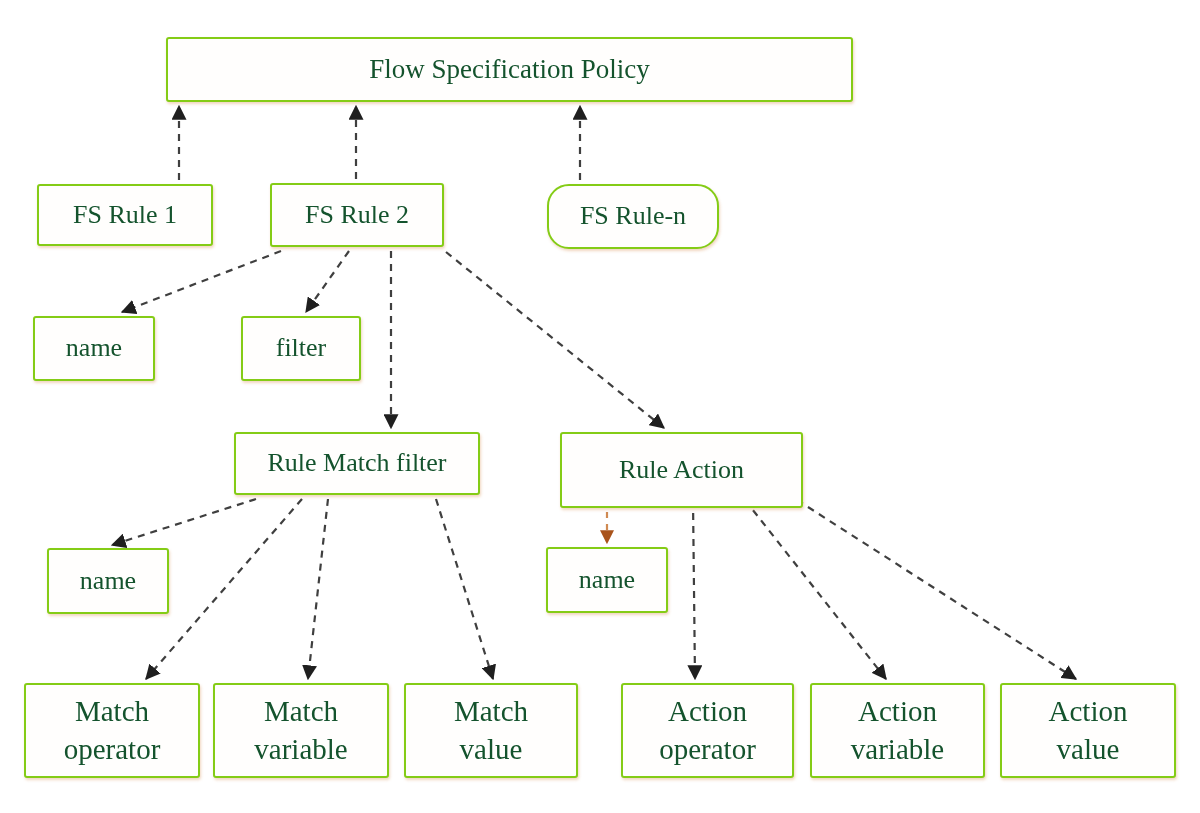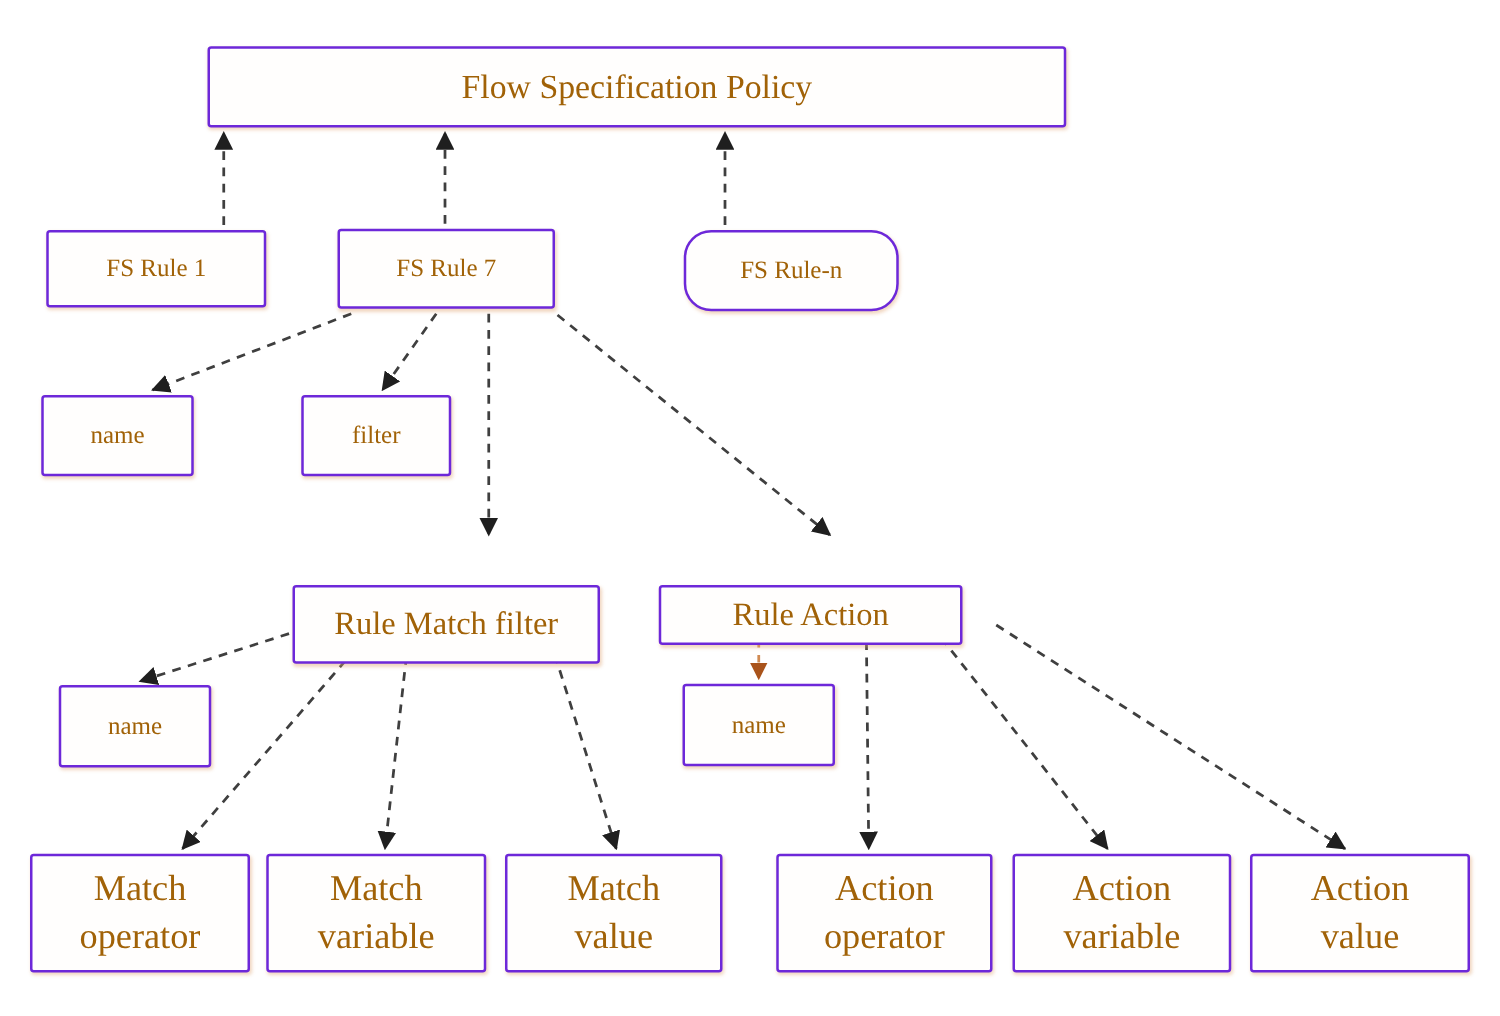--- a/index.html
+++ b/index.html
@@ -29,35 +29,35 @@
     stroke: #3f3f3f;
     stroke-dasharray: 7 6;
   }
   .edge.orange {
     stroke: #d08a52;
     stroke-dasharray: 6 6;
   }
   .node {
     position: absolute;
     box-sizing: border-box;
-    border: 2px solid #6d28d9;
+    border: 2px solid #84cc16;
     border-radius: 3px;
     background: #fffefd;
     box-shadow: 1px 2px 3px rgba(225, 165, 115, 0.45);
-    color: #a16207;
+    color: #14532d;
     display: flex;
     align-items: center;
     justify-content: center;
     text-align: center;
     white-space: pre-line;
     line-height: 1.25;
   }
   .node.size-xl { font-size: 27px; }
-  .node.size-lg { font-size: 20px; }
-  .node.size-md { font-size: 26px; margin-top: 36px; }
+  .node.size-lg { font-size: 26px; }
+  .node.size-md { font-size: 26px; }
   .node.size-sm { font-size: 29px; line-height: 1.28; }
 </style>
 </head>
 <body>
 
 <div id="canvas">
   <svg id="edge-layer" viewBox="0 0 1200 813" xmlns="http://www.w3.org/2000/svg">
     <defs>
       <marker id="ah-black" viewBox="0 0 12 12" refX="11" refY="6" markerWidth="15" markerHeight="15" markerUnits="userSpaceOnUse" orient="auto">
         <path d="M0,0 L12,6 L0,12 Z" fill="#1f1f1f"></path>
@@ -80,26 +80,26 @@
         <line x1="436" y1="499" x2="493" y2="679" class="edge black" marker-end="url(#ah-black)"></line>
         <line x1="607" y1="500" x2="607" y2="543" class="edge orange" marker-end="url(#ah-orange)"></line>
         <line x1="693" y1="500" x2="695" y2="679" class="edge black" marker-end="url(#ah-black)"></line>
         <line x1="745" y1="500" x2="886" y2="679" class="edge black" marker-end="url(#ah-black)"></line>
         <line x1="797" y1="500" x2="1076" y2="679" class="edge black" marker-end="url(#ah-black)"></line>
       </g>
   </svg>
   <div id="nodes">
       <div class="node size-xl" style="left: 166px; top: 37px; width: 687px; height: 65px;">Flow Specification Policy</div>
       <div class="node size-lg" style="left: 37px; top: 184px; width: 176px; height: 62px;">FS Rule 1</div>
-      <div class="node size-lg" style="left: 270px; top: 183px; width: 174px; height: 64px;">FS Rule 7</div>
+      <div class="node size-lg" style="left: 270px; top: 183px; width: 174px; height: 64px;">FS Rule 2</div>
       <div class="node size-lg" style="left: 547px; top: 184px; width: 172px; height: 65px; border-radius: 22px;">FS Rule-n</div>
       <div class="node size-lg" style="left: 33px; top: 316px; width: 122px; height: 65px;">name</div>
       <div class="node size-lg" style="left: 241px; top: 316px; width: 120px; height: 65px;">filter</div>
       <div class="node size-md" style="left: 234px; top: 432px; width: 246px; height: 63px;">Rule Match filter</div>
-      <div class="node size-md" style="left: 527px; top: 432px; width: 243px; height: 48px;">Rule Action</div>
+      <div class="node size-md" style="left: 560px; top: 432px; width: 243px; height: 76px;">Rule Action</div>
       <div class="node size-lg" style="left: 47px; top: 548px; width: 122px; height: 66px;">name</div>
       <div class="node size-lg" style="left: 546px; top: 547px; width: 122px; height: 66px;">name</div>
       <div class="node size-sm" style="left: 24px; top: 683px; width: 176px; height: 95px;">Match
 operator</div>
       <div class="node size-sm" style="left: 213px; top: 683px; width: 176px; height: 95px;">Match
 variable</div>
       <div class="node size-sm" style="left: 404px; top: 683px; width: 174px; height: 95px;">Match
 value</div>
       <div class="node size-sm" style="left: 621px; top: 683px; width: 173px; height: 95px;">Action
 operator</div>

